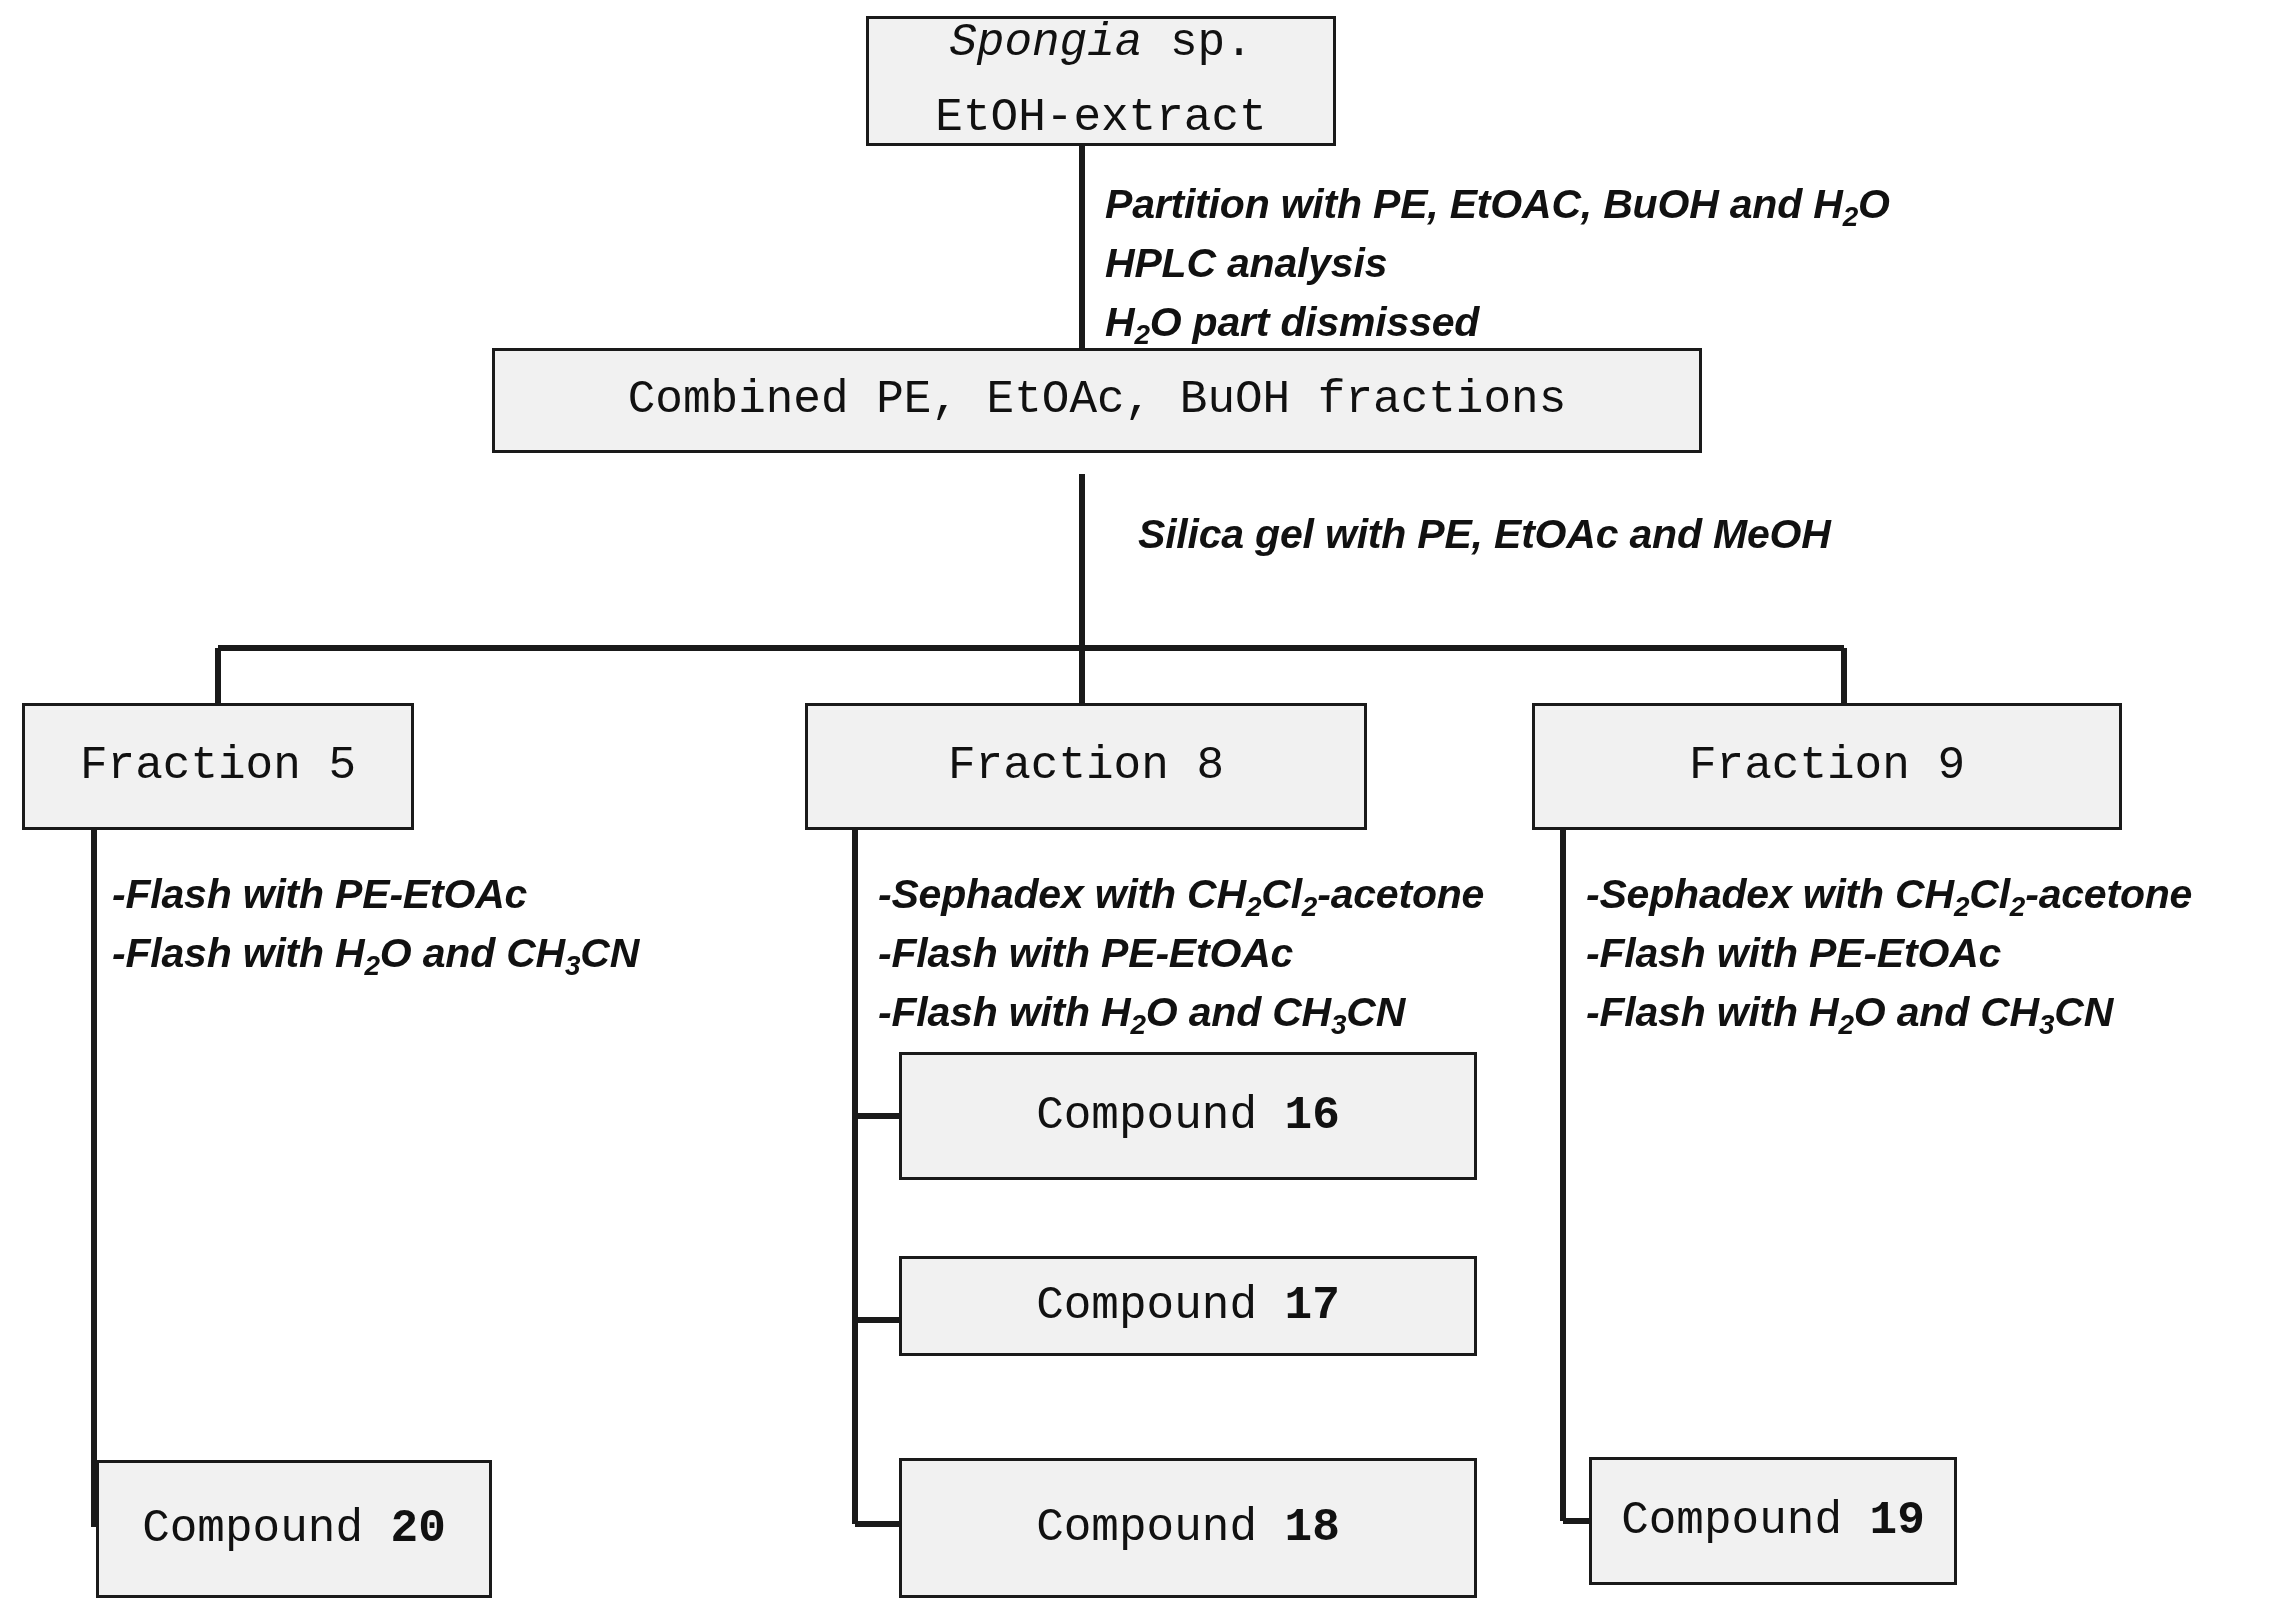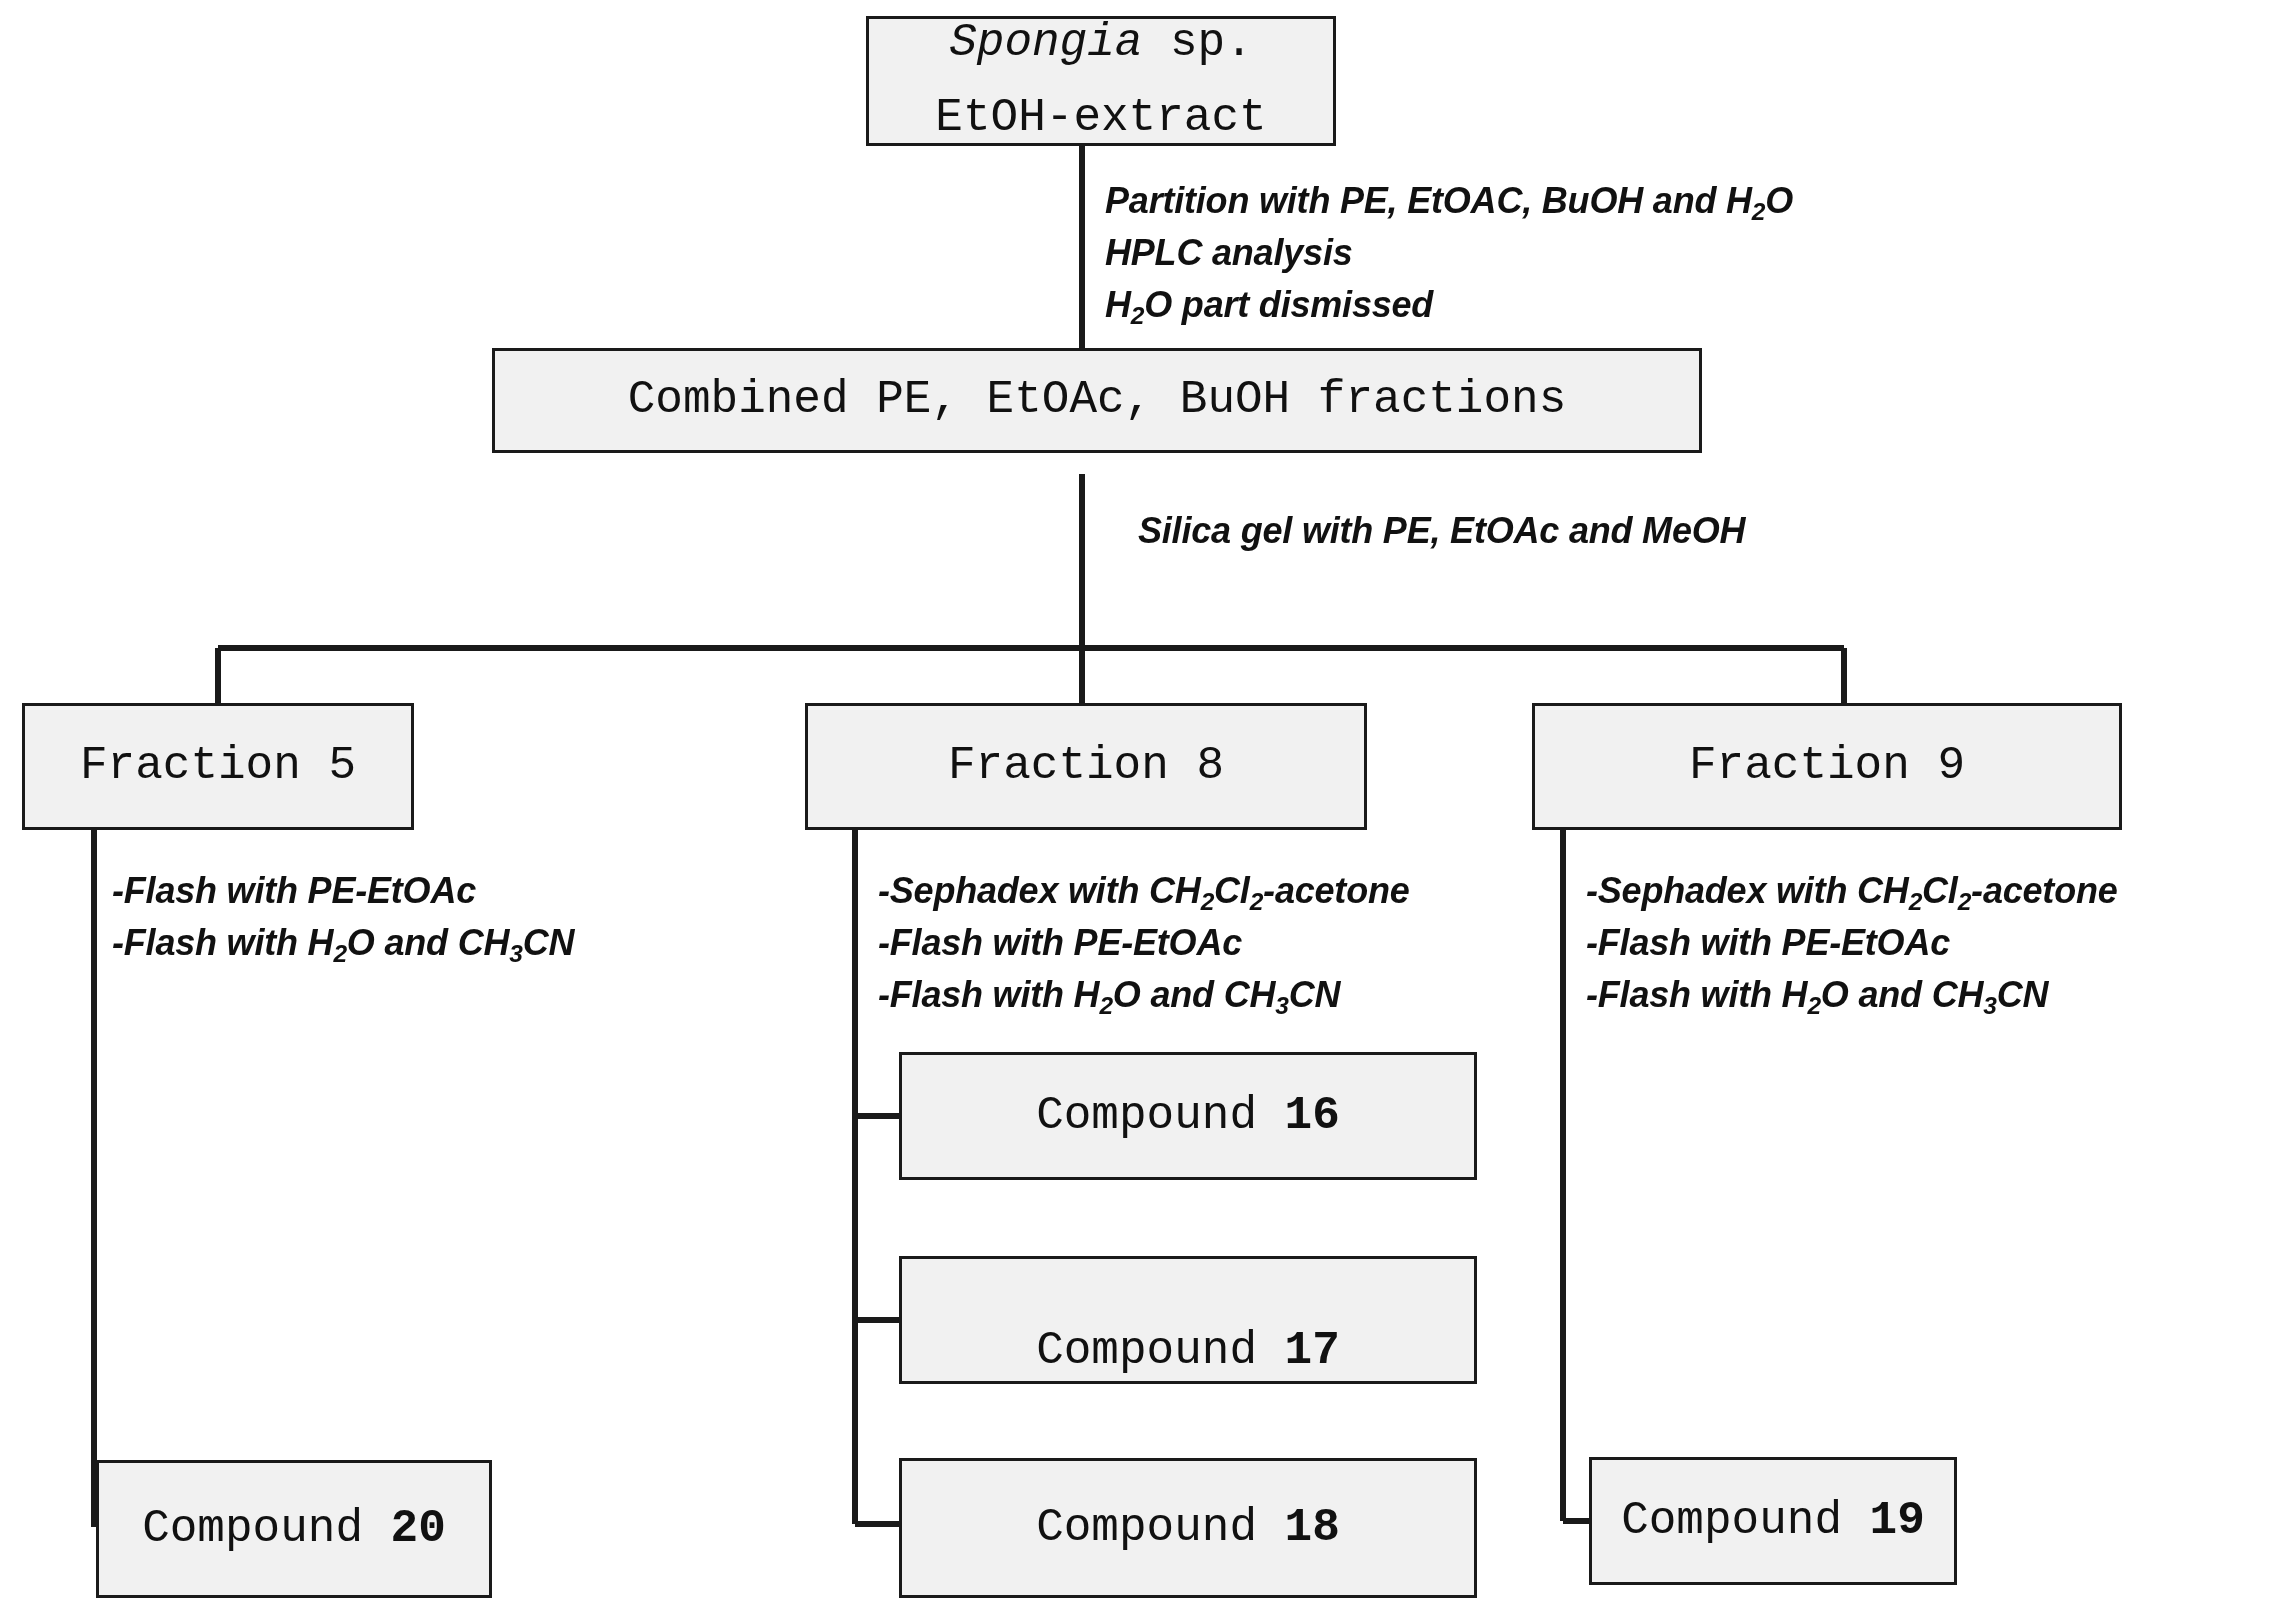--- a/index.html
+++ b/index.html
@@ -49,21 +49,21 @@
     display: block;
   }
   .node.overflow {
     overflow: visible;
   }
   .annot {
     position: absolute;
     font-family: "Liberation Sans", "DejaVu Sans", sans-serif;
     font-weight: bold;
     font-style: italic;
-    font-size: 36px;
+    font-size: 41px;
     line-height: 1.44;
     color: #111111;
     white-space: nowrap;
     letter-spacing: -0.2px;
   }
   .annot div {
     white-space: nowrap;
   }
   sub {
     font-size: 0.68em;
@@ -147,21 +147,21 @@
   <div class="annot" style="left:1586px; top:865px;">
     <div><span>-Sephadex with CH</span><sub>2</sub><span>Cl</span><sub>2</sub><span>-acetone</span></div>
     <div>-Flash with PE-EtOAc</div>
     <div><span>-Flash with H</span><sub>2</sub><span>O and CH</span><sub>3</sub><span>CN</span></div>
   </div>
 
   <div class="node" style="left:899px; top:1052px; width:578px; height:128px;">
     <span class="node-line"><span>Compound </span><span class="num">16</span></span>
   </div>
 
-  <div class="node" style="left:899px; top:1256px; width:578px; height:128px;justify-content:flex-end;">
+  <div class="node" style="left:899px; top:1256px; width:578px; height:100px;">
     <span class="node-line"><span>Compound </span><span class="num">17</span></span>
   </div>
 
   <div class="node" style="left:899px; top:1458px; width:578px; height:140px;">
     <span class="node-line"><span>Compound </span><span class="num">18</span></span>
   </div>
 
   <div class="node" style="left:1589px; top:1457px; width:368px; height:128px;">
     <span class="node-line"><span>Compound </span><span class="num">19</span></span>
   </div>

